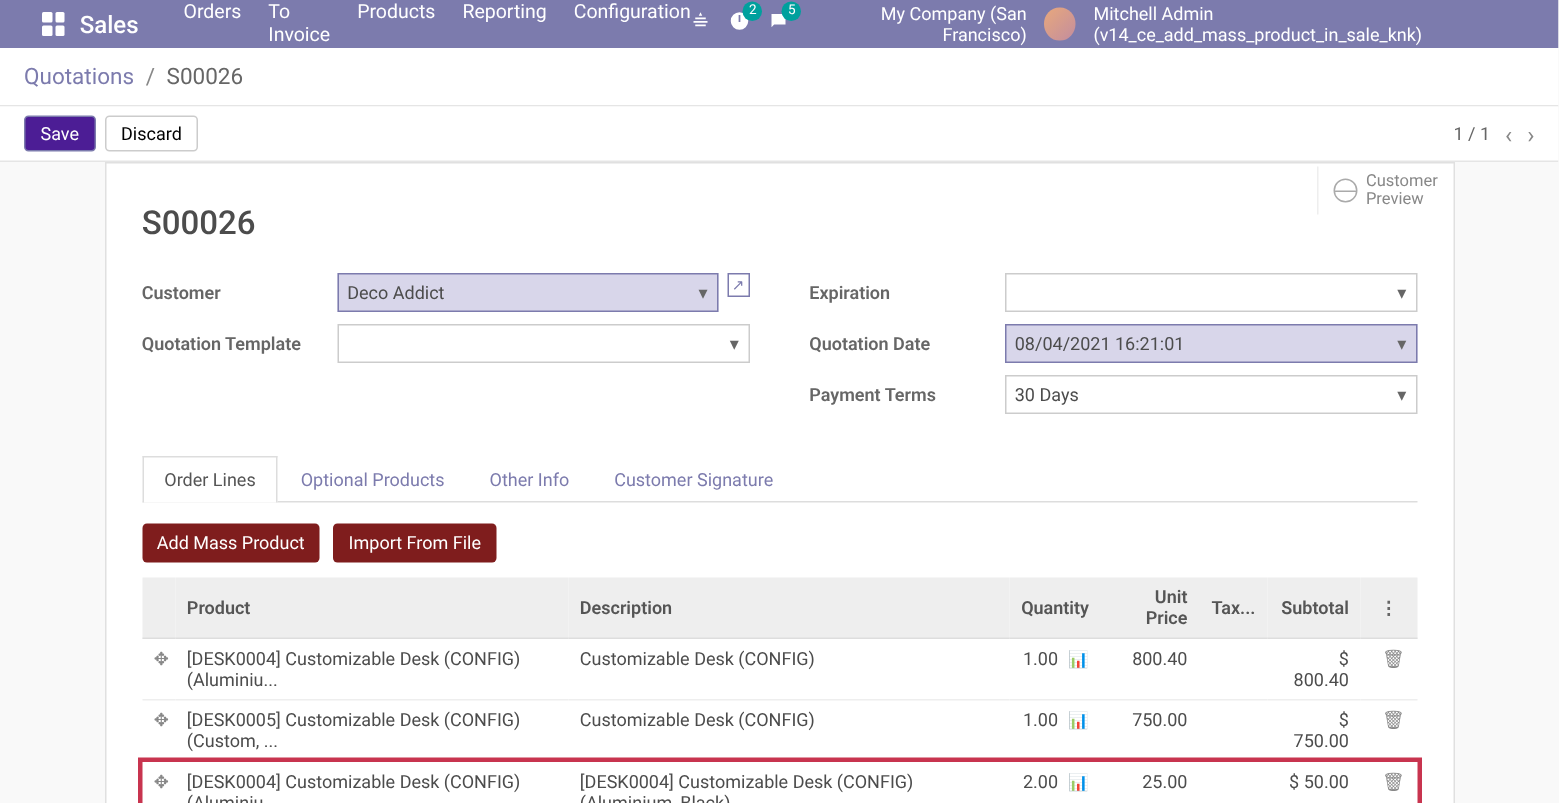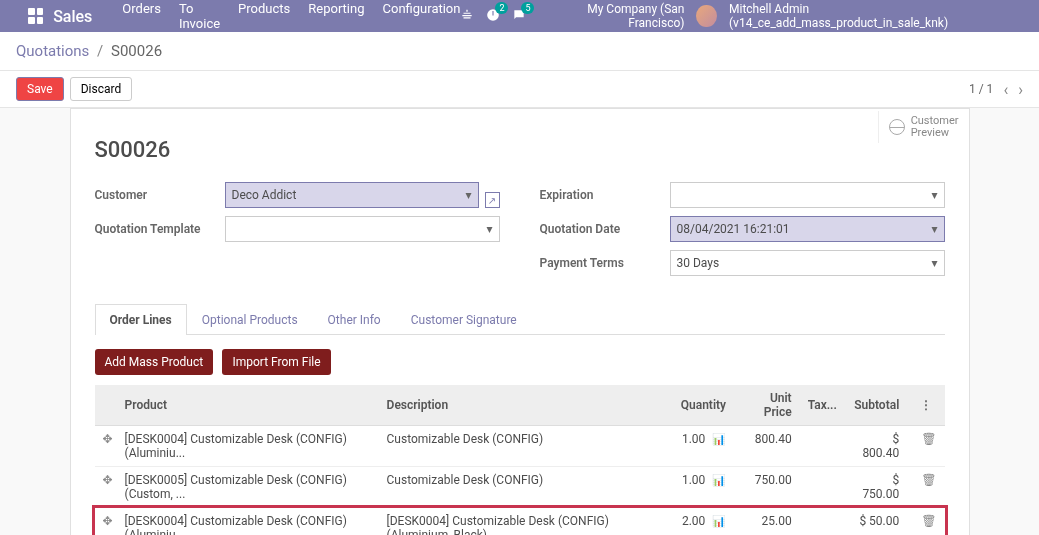--- a/index.html
+++ b/index.html
@@ -18,21 +18,21 @@
 .topbar .avatar { width: 22px; height: 22px; border-radius: 50%; background: linear-gradient(135deg, #e8a87c, #c38d9e); }
 .topbar .icon-svg { width: 14px; height: 14px; fill: #fff; }
 
 .subbar { background: #fff; border-bottom: 1px solid #e5e5e5; padding: 10px 16px; display: flex; align-items: center; }
 .breadcrumb { font-size: 15px; color: #7c7bad; }
 .breadcrumb .sep { color: #888; margin: 0 4px; }
 .breadcrumb .current { color: #666; }
 
 .actionbar { background: #fff; border-bottom: 1px solid #e5e5e5; padding: 6px 16px; display: flex; align-items: center; }
 .btn { padding: 4px 10px; font-size: 12px; border-radius: 3px; cursor: pointer; border: 1px solid #ccc; background: #fff; }
-.btn.primary { background: #ef4444; color: #fff; border-color: #7c7bad; }
+.btn.primary { background: #4c1d95; color: #fff; border-color: #7c7bad; }
 .actionbar .btn + .btn { margin-left: 6px; }
 .pager { margin-left: auto; display: flex; align-items: center; gap: 10px; color: #666; font-size: 12px; }
 .pager .chev { cursor: pointer; color: #888; font-size: 16px; }
 
 .content-wrap { height: calc(535px - 32px - 40px - 36px); overflow-y: scroll; position: relative; }
 .sheet { background: #fff; border: 1px solid #e0e0e0; margin: 0 auto; width: 900px; padding: 0 24px 24px 24px; position: relative; }
 
 .preview-btn { position: absolute; top: 2px; right: 0; display: flex; align-items: center; gap: 6px; padding: 4px 10px; color: #888; font-size: 11px; border-left: 1px solid #eee; cursor: pointer; }
 .preview-btn .globe { width: 16px; height: 16px; border: 1.5px solid #aaa; border-radius: 50%; position: relative; }
 .preview-btn .globe::before { content: ''; position: absolute; left: 0; right: 0; top: 50%; border-top: 1.5px solid #aaa; }
@@ -46,21 +46,21 @@
 .form-row label { width: 130px; font-size: 12px; font-weight: 600; color: #666; }
 .form-row .field { flex: 1; }
 .select-box { width: 100%; height: 26px; border: 1px solid #ccc; background: #fff; padding: 0 6px; font-size: 12px; position: relative; display: flex; align-items: center; cursor: pointer; }
 .select-box.hl { background: #d8d6ea; border-color: #7c7bad; }
 .select-box.hl2 { background: #d8d6ea; border-color: #7c7bad; }
 .select-box .caret { margin-left: auto; color: #666; }
 .ext-link { width: 16px; height: 16px; border: 1px solid #7c7bad; display: inline-flex; align-items: center; justify-content: center; margin-left: 6px; color: #7c7bad; font-size: 10px; cursor: pointer; }
 
 .tabs { border-bottom: 1px solid #ddd; display: flex; }
 .tab { padding: 8px 14px; font-size: 12px; color: #7c7bad; cursor: pointer; border: 1px solid transparent; border-bottom: none; margin-bottom: -1px; }
-.tab.active { color: #555; border-color: #ddd; background: #fff; font-weight: bold; }
+.tab.active { color: #555; border-color: #ddd; background: #fff; }
 
 .toolbar { margin: 14px 0 10px 0; }
 .btn2 { background: #7f1d1d; color: #fff; border: none; padding: 6px 10px; font-size: 12px; border-radius: 3px; cursor: pointer; }
 .btn2 + .btn2 { margin-left: 6px; }
 
 table { width: 100%; border-collapse: collapse; font-size: 12px; }
 thead th { background: #eee; text-align: left; padding: 6px 8px; font-weight: 600; color: #555; border-bottom: 1px solid #ddd; }
 thead th.num { text-align: right; }
 tbody td { padding: 6px 8px; border-bottom: 1px solid #eee; vertical-align: top; }
 tbody td.num { text-align: right; }
@@ -141,21 +141,21 @@
         <div>Preview</div>
       </div>
     </div>
 
     <h1 class="title">S00026</h1>
 
     <div class="form-grid">
       <div class="form-col">
         <div class="form-row">
           <label>Customer</label>
-          <div class="field" style="display:flex;align-items:flex-end;">
+          <div class="field" style="display:flex;align-items:flex-start;">
             <div class="select-box hl">
               <span>Deco Addict</span>
               <span class="caret">▾</span>
             </div>
             <div class="ext-link">↗</div>
           </div>
         </div>
         <div class="form-row">
           <label>Quotation Template</label>
           <div class="field">

